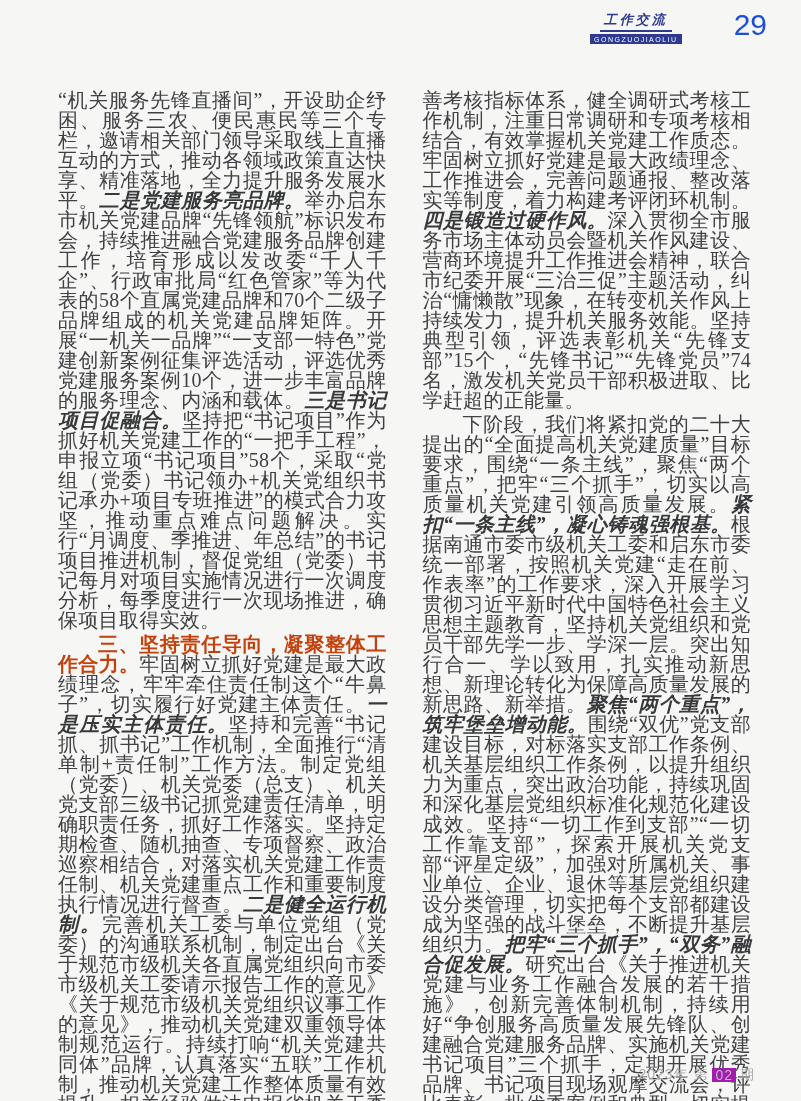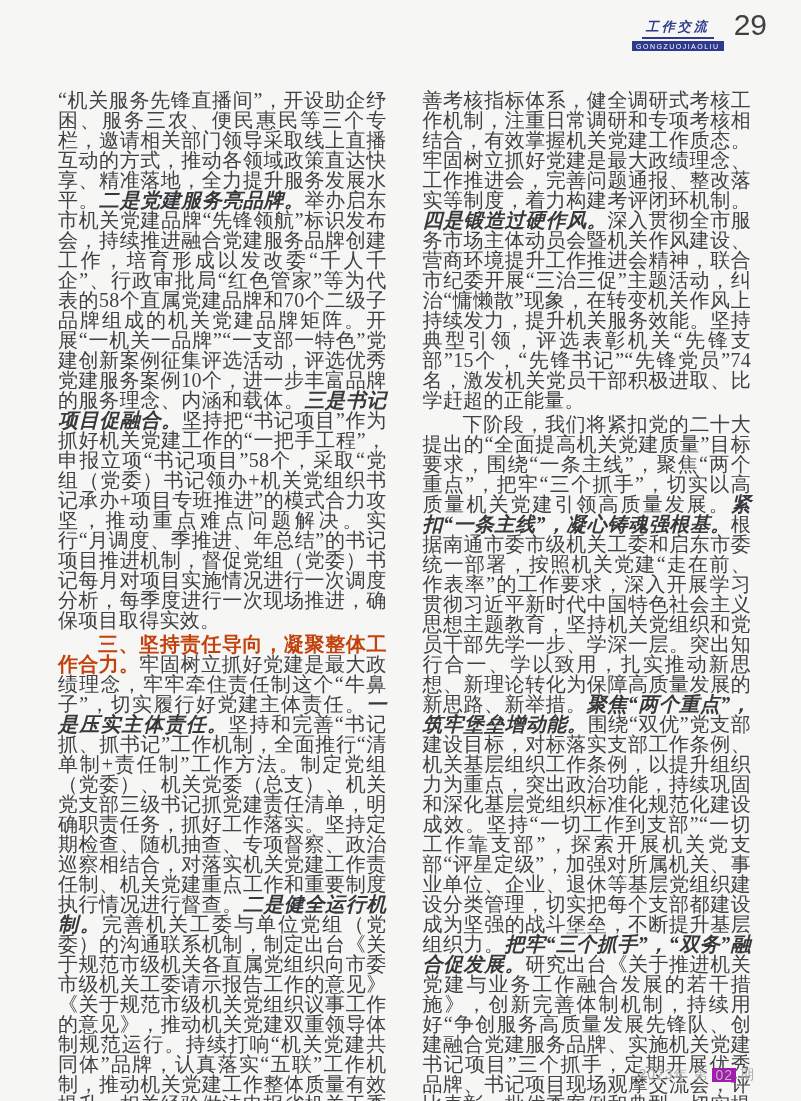--- a/index.html
+++ b/index.html
@@ -14,41 +14,41 @@
     width:801px;height:1101px;position:relative;overflow:hidden;
     background:var(--bg);
     font-family:"Liberation Serif","DejaVu Serif",serif;
     color:var(--ink);
   }
   
   .header{
     position:absolute;top:8px;right:34px;
     display:flex;align-items:flex-start;gap:10px;
   }
-  .masthead{display:flex;flex-direction:column;align-items:center;margin-top:10px;}
+  .masthead{display:flex;flex-direction:column;align-items:center;margin-top:3px;}
   .journal-title{
     font-family:"DejaVu Serif",serif;
     font-style:italic;font-weight:bold;
     font-size:13px;letter-spacing:3px;
     color:var(--accent);
     padding:0 4px 1px 4px;
     border-bottom:2px solid var(--accent);
     white-space:nowrap;
   }
   .journal-pinyin{
     margin-top:2px;
     background:var(--accent);color:#ffffff;
     font-family:"Liberation Sans",sans-serif;
     font-size:7px;letter-spacing:1.5px;
     padding:1.5px 4px;white-space:nowrap;
   }
   .page-number{
     font-family:"Liberation Sans",sans-serif;
     font-size:30px;line-height:1;
-    color:#404040;margin-top:2px;
+    color:#1d4ed8;margin-top:2px;margin-left:42px;
   }
   
   .main{
     position:absolute;top:86px;left:54px;right:46px;
     display:flex;gap:28px;
   }
   .col{flex:1;min-width:0;}
   .para{
     margin:4px;
     font-size:20px;line-height:20px;

